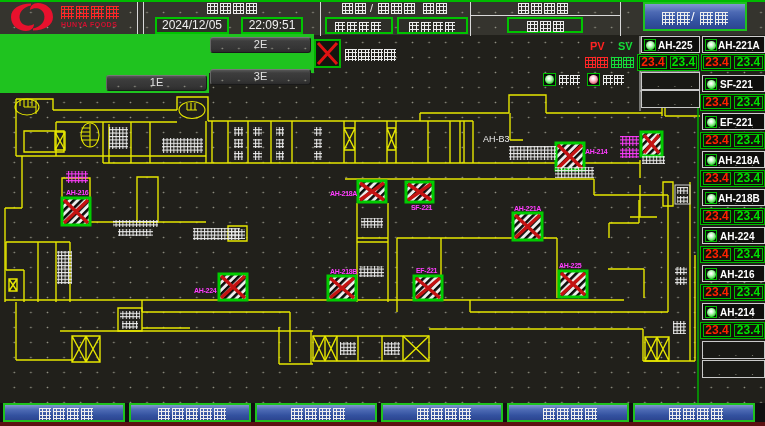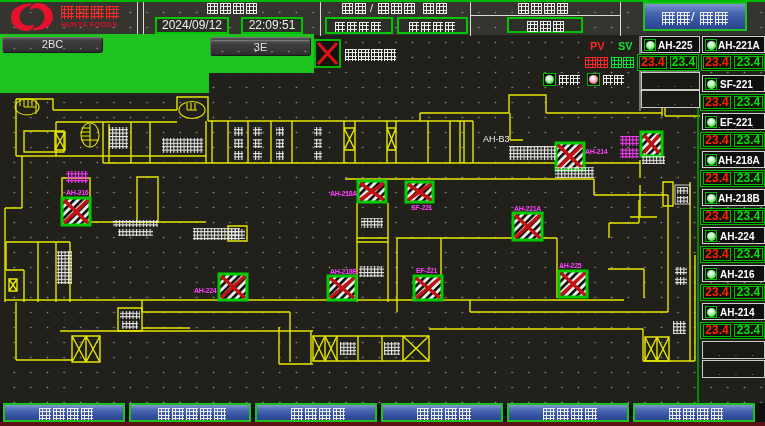--- a/index.html
+++ b/index.html
@@ -54,21 +54,21 @@
 
 <div class="sep" style="left:137px;"></div>
 <div class="sep" style="left:143px;"></div>
 <div class="sep" style="left:320px;"></div>
 <div class="sep" style="left:470px;"></div>
 <div class="sep" style="left:620px;"></div>
 <div class="abs" style="left:470px;top:15px;width:150px;height:1px;background:#d9d9d9;"></div>
 
 <div class="zrow" style="left:207px;top:3px;"><i class="zh " style="width:11px;height:11px;margin-right:2px;"></i><i class="zh " style="width:11px;height:11px;margin-right:2px;"></i><i class="zh " style="width:11px;height:11px;margin-right:2px;"></i><i class="zh " style="width:11px;height:11px;margin-right:2px;"></i></div>
 
-<div class="gbox" style="left:155px;top:17px;width:74px;height:17px;font-size:12px;line-height:13px;">2024/09/12</div>
+<div class="gbox" style="left:155px;top:17px;width:74px;height:17px;font-size:12px;line-height:13px;">2024/12/05</div>
 
 <div class="gbox" style="left:241px;top:17px;width:62px;height:17px;font-size:12px;line-height:13px;">22:09:51</div>
 
 <div class="zrow" style="left:342px;top:3px;"><i class="zh " style="width:11px;height:11px;margin-right:2px;"></i><i class="zh " style="width:11px;height:11px;margin-right:2px;"></i></div>
 <div class="abs" style="left:370px;top:2px;color:#e9e9e9;font-size:11px;">/</div>
 <div class="zrow" style="left:378px;top:3px;"><i class="zh " style="width:11px;height:11px;margin-right:2px;"></i><i class="zh " style="width:11px;height:11px;margin-right:2px;"></i><i class="zh " style="width:11px;height:11px;margin-right:2px;"></i></div>
 <div class="zrow" style="left:423px;top:3px;"><i class="zh " style="width:11px;height:11px;margin-right:2px;"></i><i class="zh " style="width:11px;height:11px;margin-right:2px;"></i></div>
 
 <div class="gbox" style="left:325px;top:17px;width:68px;height:17px;">
       <div class="zrow" style="left:8px;top:3px;"><i class="zh " style="width:10px;height:10px;margin-right:2px;"></i><i class="zh " style="width:10px;height:10px;margin-right:2px;"></i><i class="zh " style="width:10px;height:10px;margin-right:2px;"></i><i class="zh " style="width:10px;height:10px;margin-right:2px;"></i></div>
@@ -87,23 +87,23 @@
 <div class="bluebtn" style="left:643px;top:2px;width:104px;height:29px;">
  <div class="zrow" style="left:17px;top:8px;"><i class="zh " style="width:13px;height:13px;margin-right:2px;"></i><i class="zh " style="width:13px;height:13px;margin-right:2px;"></i></div>
  <div class="abs" style="left:46px;top:5px;color:#fff;font-size:13px;">/</div>
  <div class="zrow" style="left:55px;top:8px;"><i class="zh " style="width:13px;height:13px;margin-right:2px;"></i><i class="zh " style="width:13px;height:13px;margin-right:2px;"></i></div>
 </div>
 
 <div class="abs" style="left:0;top:34px;width:314px;height:39px;background:#1fc31f;"></div>
 
 <div class="abs" style="left:0;top:73px;width:209px;height:20px;background:#1fc31f;"></div>
 
-<div class="btn" style="left:2px;top:37px;width:101px;height:16px;">2BC</div>
 <div class="btn" style="left:210px;top:37px;width:101px;height:16px;">2E</div>
-<div class="btn" style="left:210px;top:40px;width:101px;height:16px;">3E</div>
+<div class="btn" style="left:210px;top:69px;width:101px;height:16px;">3E</div>
+<div class="btn" style="left:106px;top:75px;width:101px;height:16px;">1E</div>
 
 <div class="abs" style="left:314px;top:39px;width:27px;height:29px;border:2px solid #00b400;background:#14140f;box-sizing:border-box;">
 <svg width="23" height="25">
         <path d="M2,2 L21,23 M21,2 L2,23" stroke="#e01212" stroke-width="3"></path>
       </svg>
 </div>
 
 <div class="zrow" style="left:345px;top:49px;"><i class="zh " style="width:12px;height:12px;margin-right:1px;"></i><i class="zh " style="width:12px;height:12px;margin-right:1px;"></i><i class="zh " style="width:12px;height:12px;margin-right:1px;"></i><i class="zh " style="width:12px;height:12px;margin-right:1px;"></i></div>
 
 <div class="abs" style="left:590px;top:40px;color:#ff2222;font-weight:bold;font-size:11px;">PV</div>

